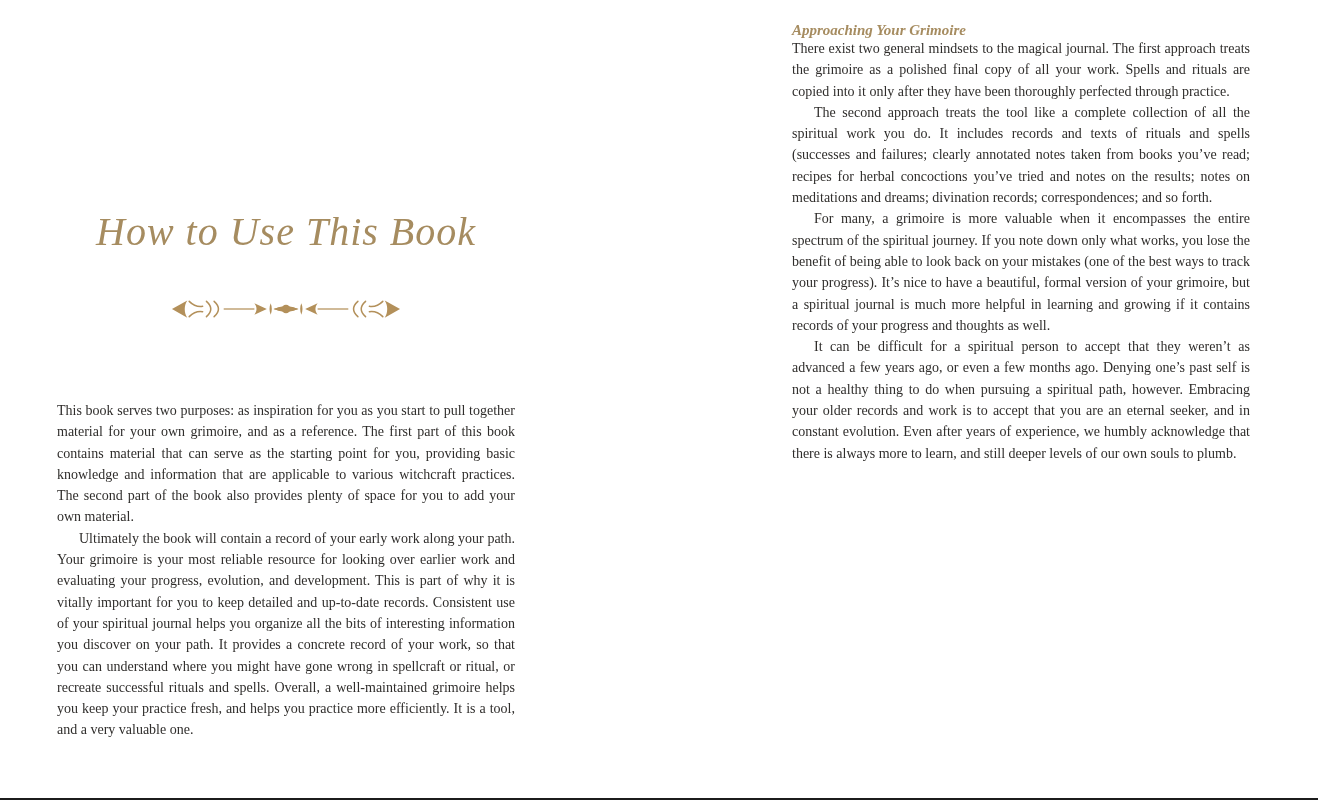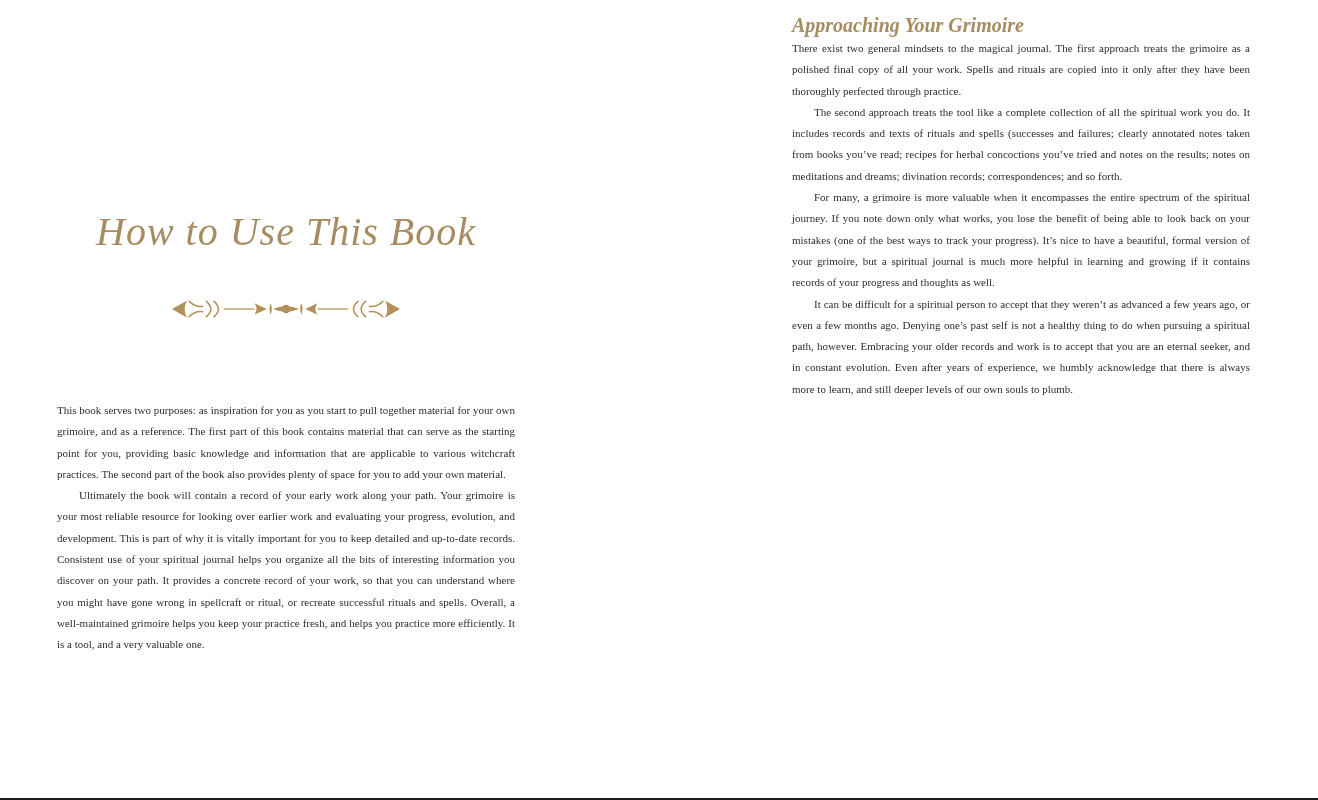--- a/index.html
+++ b/index.html
@@ -36,35 +36,35 @@
     position: absolute;
     left: 0; right: 0;
     top: 294px;
     display: flex;
     justify-content: center;
   }
   .body-block {
     position: absolute;
     left: 0;
     width: 458px;
-    font-size: 11px;
+    font-size: 14px;
     line-height: 21.3px;
     text-align: justify;
   }
   .left-body  { top: 352px; margin-top: 48px; }
   .right-body { top: 38px; }
   .body-block p.indent { text-indent: 22px; }
 
   .section-heading {
     position: absolute;
     left: 792px;
-    top: 14px;
+    top: 22px;
     font-style: italic;
     font-weight: bold;
-    font-size: 20px;
+    font-size: 15px;
     color: #a68c60;
     white-space: nowrap;
   }
 
   .footer {
     position: absolute;
     top: 823px;
     font-size: 11px;
     white-space: nowrap;
   }

